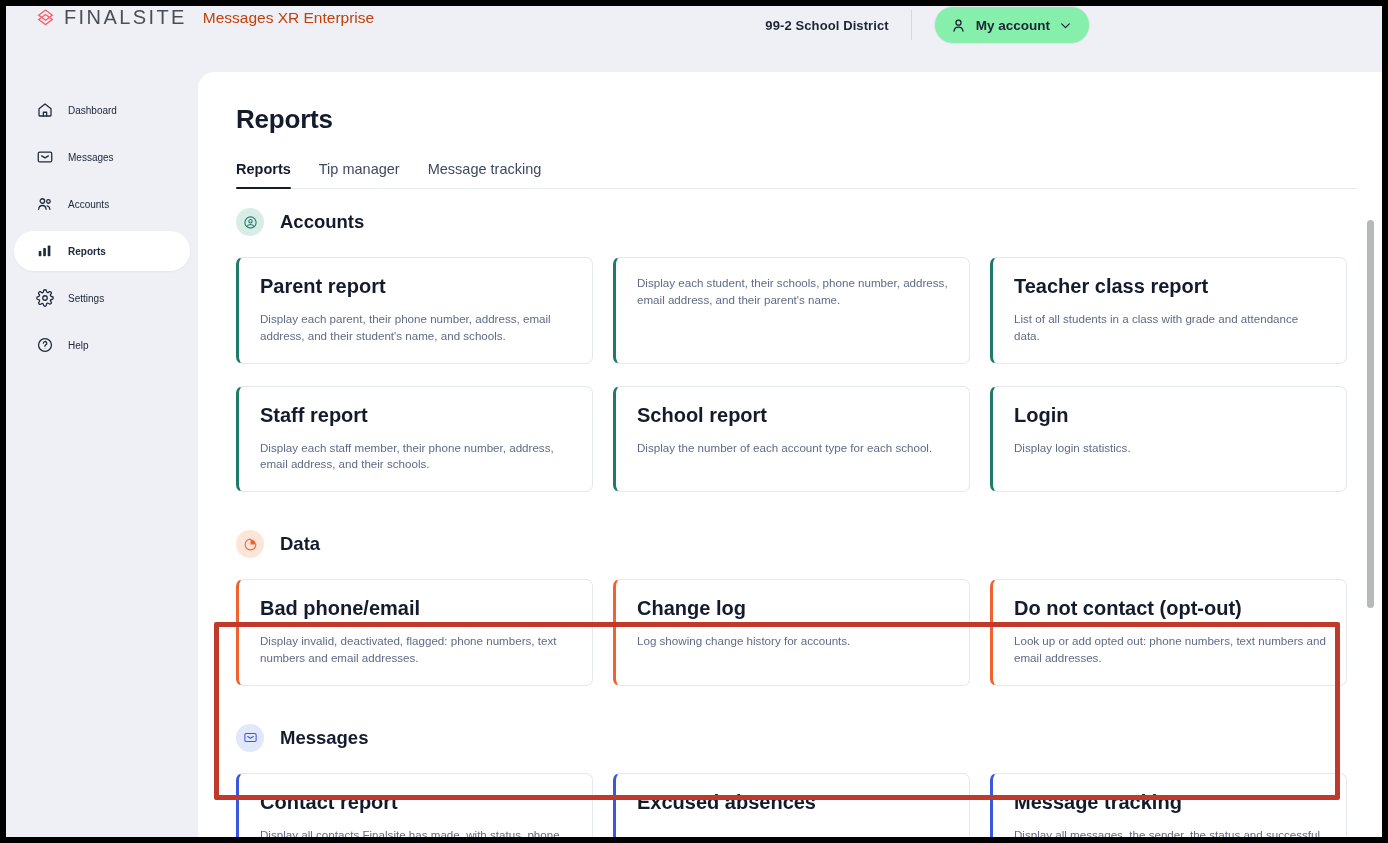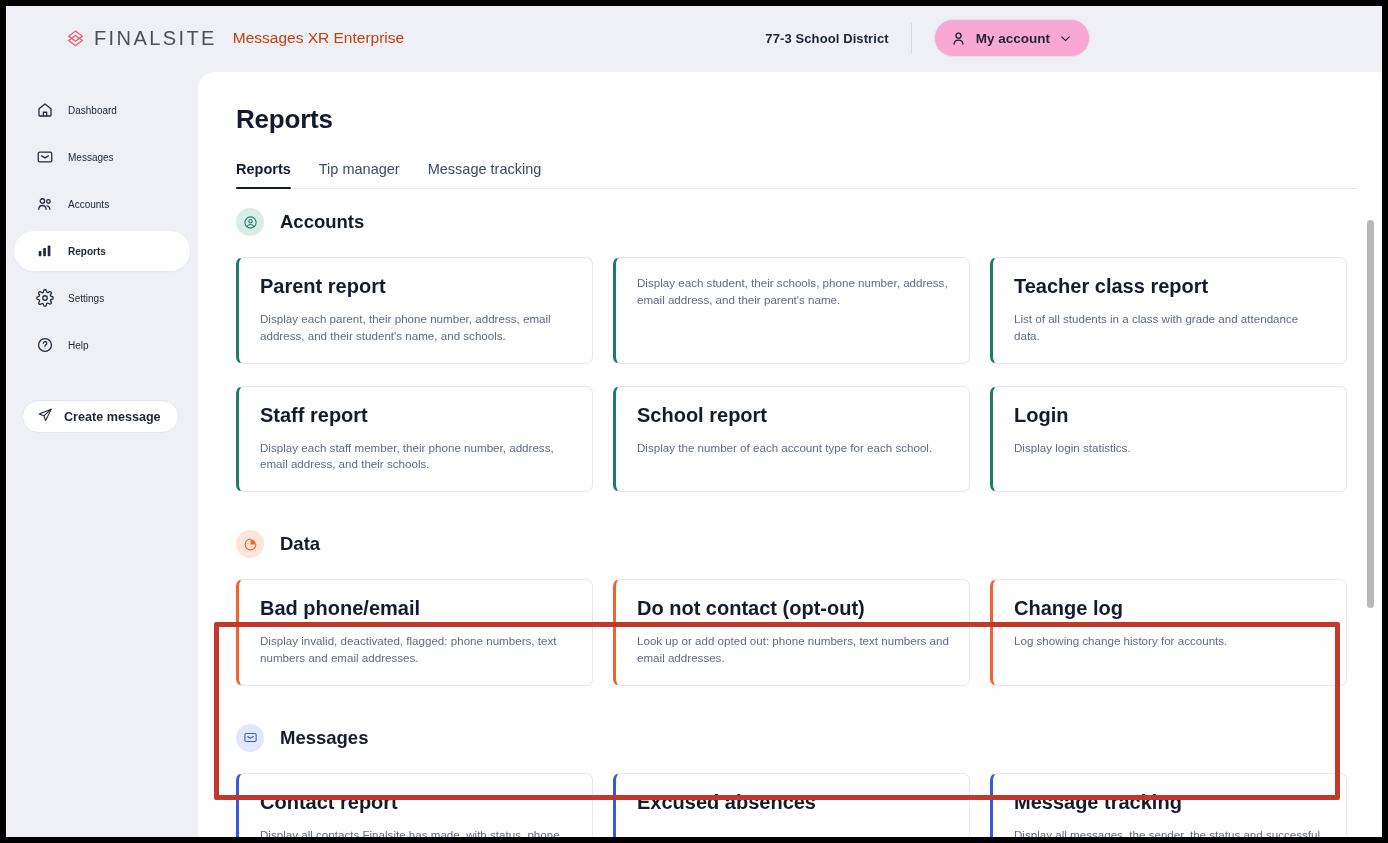--- a/index.html
+++ b/index.html
@@ -15,41 +15,41 @@
     width: 1376px; height: 831px;
     background: #eef0f5;
     overflow: hidden;
   }
 
   
   #topbar {
     position: absolute; left: 0; top: 0;
     width: 1112px; height: 64px;
     background: #eef0f5;
-    display: flex; align-items: center; padding-left: 30px;
+    display: flex; align-items: flex-start;
   }
   .brand-wrap { display: flex; align-items: center; margin-left: 30px; }
   .brand-mark { width: 19px; height: 19px; margin-right: 9px; display:block; }
   .brand-name {
     font-size: 20px; letter-spacing: 2.4px; color: #4a4f57;
     font-weight: 400;
   }
   .brand-sub {
     font-size: 15.5px; color: #c2410c; margin-left: 16px; font-weight: 400;
   }
   .topbar-right {
     margin-left: auto; display: flex; align-items: center; margin-right: 28px;
   }
   .district {
     font-size: 13px; font-weight: bold; color: #1d2433; letter-spacing: .1px;
   }
   .vdiv { width: 1px; height: 30px; background: #d3d8e0; margin: 0 22px; }
   .acct-btn {
     display: flex; align-items: center; gap: 9px;
-    background: #f9a8d4; border: 1px solid #dfe3ea; border-radius: 22px;
+    background: #86efac; border: 1px solid #dfe3ea; border-radius: 22px;
     height: 38px; padding: 0 17px 0 15px;
     font-size: 13.5px; font-weight: bold; color: #1d2433;
     cursor: pointer;
   }
   .acct-btn svg { display: block; }
 
   
   #sidebar {
     position: absolute; left: 0; top: 64px;
     width: 192px; height: 767px;
@@ -156,21 +156,21 @@
           <g fill="none" stroke="#f4616d" stroke-width="1.7">
             <path d="M12 2.6 20.6 9 12 15.4 3.4 9z"></path>
             <path d="M12 8.2 20.6 14.6 12 21 3.4 14.6z"></path>
           </g>
         </svg>
       </span>
       <span class="brand-name">FINALSITE</span>
       <span class="brand-sub">Messages XR Enterprise</span>
     </div>
     <div class="topbar-right">
-      <span class="district">77-3 School District</span>
+      <span class="district">99-2 School District</span>
       <span class="vdiv"></span>
       <div class="acct-btn">
         <span>
           <svg viewBox="0 0 24 24" width="17" height="17" fill="none" stroke="#141b2d" stroke-width="1.7">
             <circle cx="12" cy="8" r="3.6"></circle>
             <path d="M5.6 20c.6-3.6 3.3-5.6 6.4-5.6s5.8 2 6.4 5.6" stroke-linecap="round"></path>
           </svg>
         </span>
         <span>My account</span>
         <span>
@@ -224,29 +224,20 @@
         </div>
         <div class="nav-item">
           <span class="ico"><svg viewBox="0 0 24 24" width="18" height="18" fill="none" stroke="#21293a" stroke-width="1.7" stroke-linecap="round" stroke-linejoin="round">
               <circle cx="12" cy="12" r="8.6"></circle>
               <path d="M9.8 9.6a2.3 2.3 0 1 1 3.1 2.2c-.7.3-1 .8-1 1.6v.3"></path>
               <circle cx="12" cy="16.6" r=".5" fill="#21293a" stroke="none"></circle>
             </svg></span>
           <span>Help</span>
         </div>
       </div>
-    <div class="create-btn">
-      <span>
-        <svg viewBox="0 0 24 24" width="16" height="16" fill="none" stroke="#1d2433" stroke-width="1.6" stroke-linejoin="round">
-            <path d="M21.5 3.2 3.3 10.6l7 2.6 2.6 7z"></path>
-            <path d="M10.3 13.2 21.5 3.2"></path>
-          </svg>
-      </span>
-      <span>Create message</span>
-    </div>
   </div>
 
   <div id="main">
     <div id="page-title">Reports</div>
     <div id="tabs">
         <div class="tab active">Reports</div>
         <div class="tab">Tip manager</div>
         <div class="tab">Message tracking</div>
       </div>
     <div id="scroll-area">
@@ -297,26 +288,26 @@
                 </svg>
               </span>
               <span class="sec-title">Data</span>
             </div>
             <div class="card-grid">
               <div class="card" style="border-left-color:#f1632e">
                 <div class="card-title">Bad phone/email</div>
                 <div class="card-desc">Display invalid, deactivated, flagged: phone numbers, text numbers and email addresses.</div>
               </div>
               <div class="card" style="border-left-color:#f1632e">
+                <div class="card-title">Change log</div>
+                <div class="card-desc">Log showing change history for accounts.</div>
+              </div>
+              <div class="card" style="border-left-color:#f1632e">
                 <div class="card-title">Do not contact (opt-out)</div>
                 <div class="card-desc">Look up or add opted out: phone numbers, text numbers and email addresses.</div>
-              </div>
-              <div class="card" style="border-left-color:#f1632e">
-                <div class="card-title">Change log</div>
-                <div class="card-desc">Log showing change history for accounts.</div>
               </div>
             </div>
           </div>
           <div class="section" style="margin-top: 38px;">
             <div class="section-head">
               <span class="sec-icon" style="background:#e2e8fb">
                 <svg viewBox="0 0 24 24" width="15" height="15" fill="none" stroke="#3a57e0" stroke-width="1.7" stroke-linecap="round" stroke-linejoin="round">
                   <rect x="3" y="5.5" width="18" height="13" rx="2"></rect>
                   <path d="M7.5 10.5 12 13.2l4.5-2.7"></path>
                 </svg>

